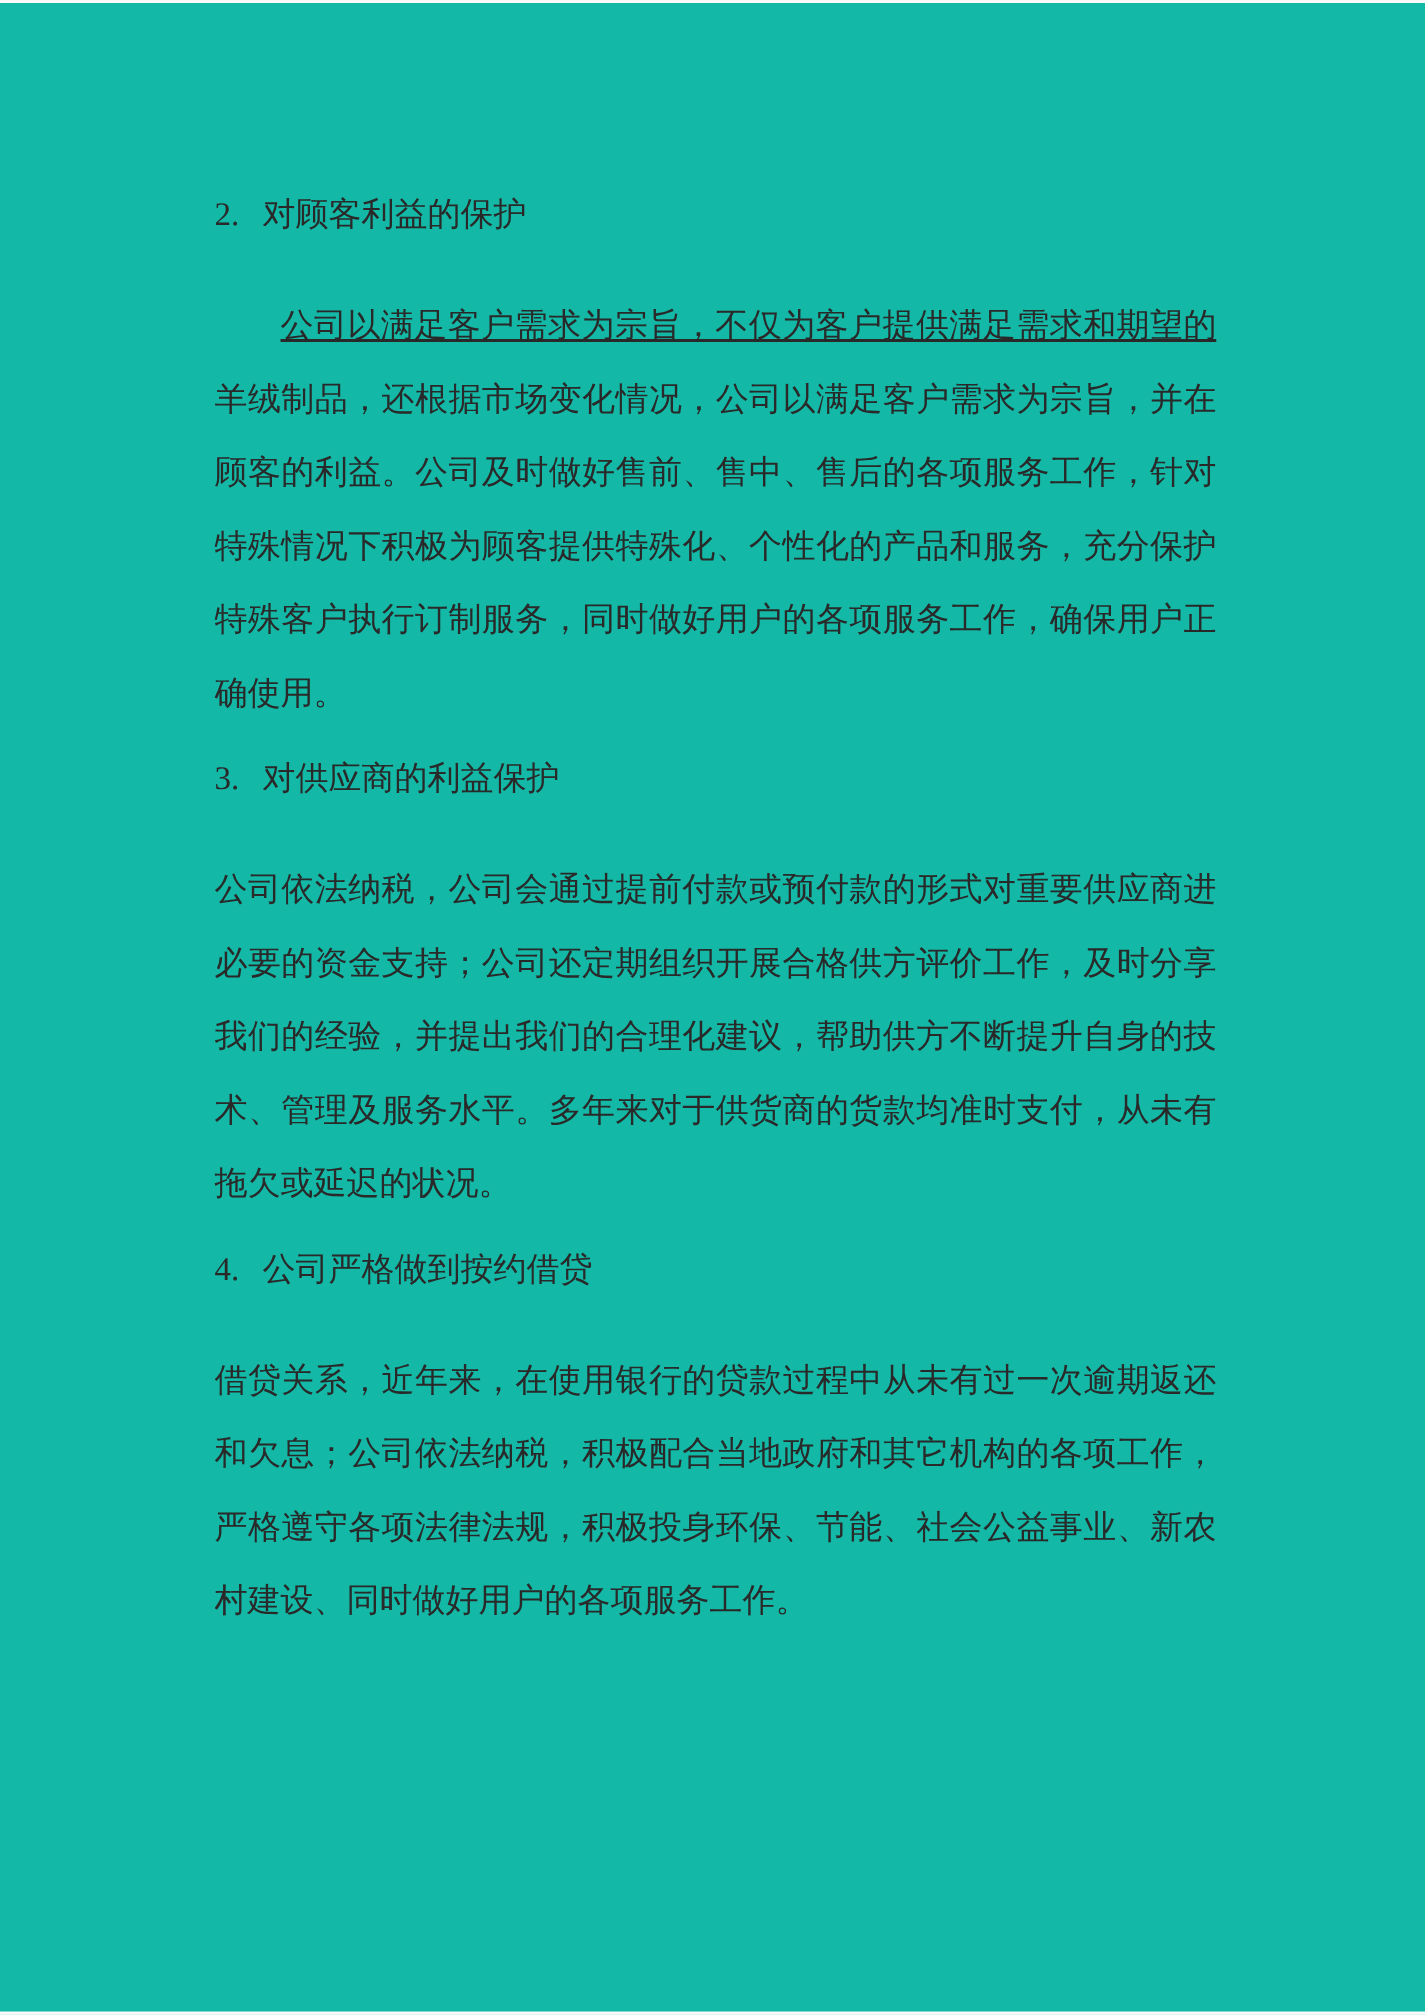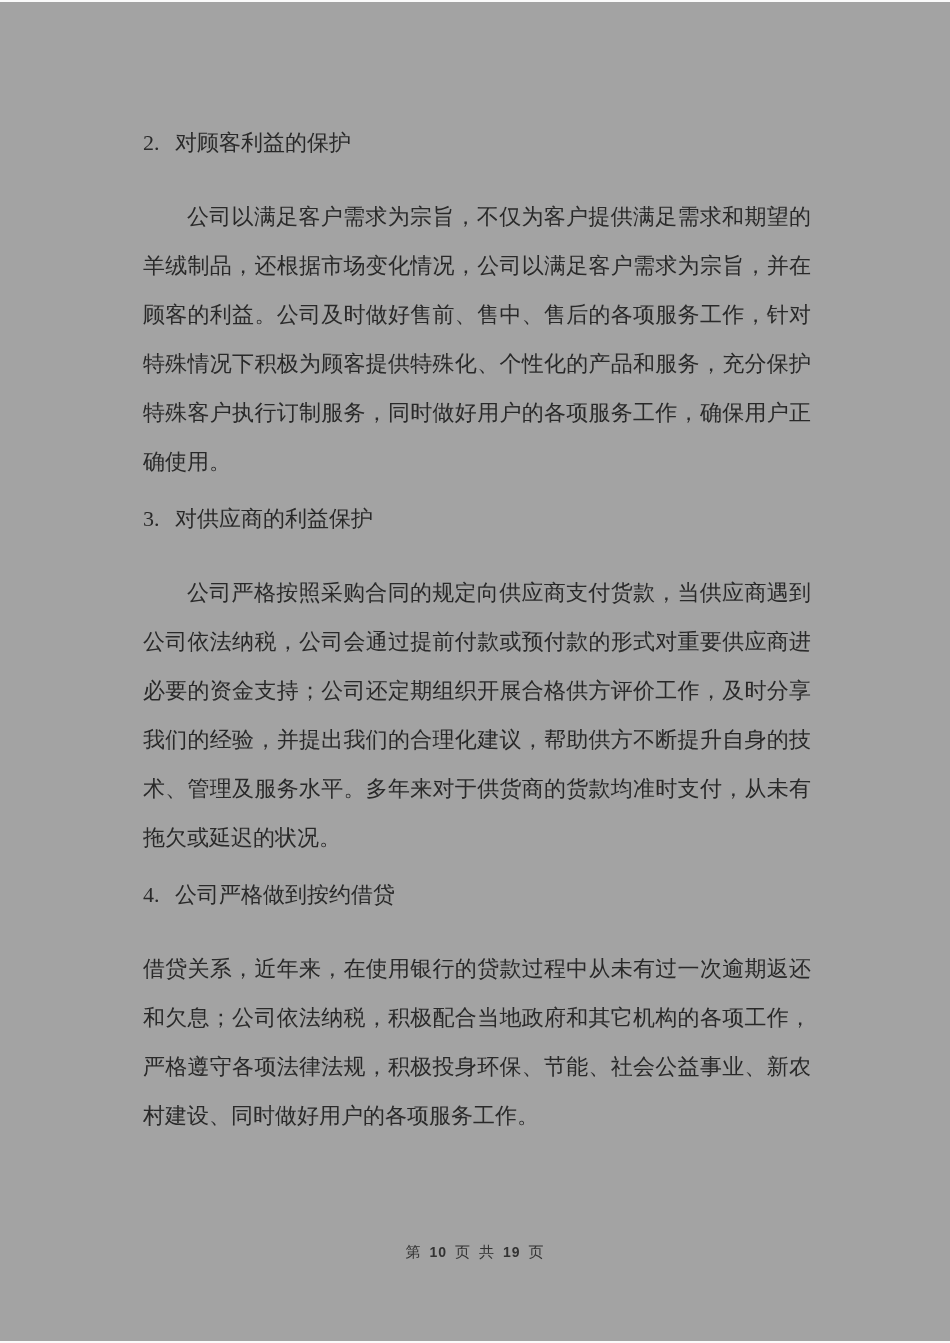--- a/index.html
+++ b/index.html
@@ -10,21 +10,21 @@
     position: relative;
     font-family: "Liberation Serif", "DejaVu Serif", serif;
     color: #292929;
     overflow: hidden;
     border-top: 2px solid #fafafa;
     border-bottom: 2px solid #fafafa;
   }
   .doc-page {
     position: absolute;
     inset: 0;
-    background: #a3a3a3;
+    background: #14b8a6;
   }
   .content {
     position: absolute;
     left: 143px;
     top: 128px;
     width: 668px;
   }
   .section { display: block; }
   .section-heading {
     font-size: 22px;
@@ -44,20 +44,21 @@
     height: 49px;
     line-height: 49px;
     overflow: hidden;
     text-align: justify;
   }
   .line.fill {
     text-align-last: justify;
   }
   .line.first {
     padding-left: 44px;
+    text-decoration: underline;
   }
   .footer {
     position: absolute;
     top: 1241px;
     left: 0;
     width: 950px;
     text-align: center;
     font-size: 15px;
     color: #333333;
   }
@@ -90,21 +91,20 @@
         <div class="line fill">特殊客户执行订制服务，同时做好用户的各项服务工作，确保用户正</div>
         <div class="line">确使用。</div>
       </div>
     </div>
 
     <div class="section">
       <div class="section-heading">
         <span class="sec-num">3.</span><span class="sec-title">对供应商的利益保护</span>
       </div>
       <div class="para">
-        <div class="line first fill">公司严格按照采购合同的规定向供应商支付货款，当供应商遇到</div>
         <div class="line fill">公司依法纳税，公司会通过提前付款或预付款的形式对重要供应商进行</div>
         <div class="line fill">必要的资金支持；公司还定期组织开展合格供方评价工作，及时分享</div>
         <div class="line fill">我们的经验，并提出我们的合理化建议，帮助供方不断提升自身的技</div>
         <div class="line fill">术、管理及服务水平。多年来对于供货商的货款均准时支付，从未有</div>
         <div class="line">拖欠或延迟的状况。</div>
       </div>
     </div>
 
     <div class="section">
       <div class="section-heading">
@@ -113,16 +113,13 @@
       <div class="para">
         <div class="line fill">借贷关系，近年来，在使用银行的贷款过程中从未有过一次逾期返还</div>
         <div class="line fill">和欠息；公司依法纳税，积极配合当地政府和其它机构的各项工作，</div>
         <div class="line fill">严格遵守各项法律法规，积极投身环保、节能、社会公益事业、新农</div>
         <div class="line">村建设、同时做好用户的各项服务工作。</div>
       </div>
     </div>
 
   </div>
 
-  <div class="footer">
-    <span class="part">第</span><span class="part num">10</span><span class="part">页</span><span class="part">共</span><span class="part num">19</span><span class="part">页</span>
-  </div>
 </div>
 
 </body></html>

